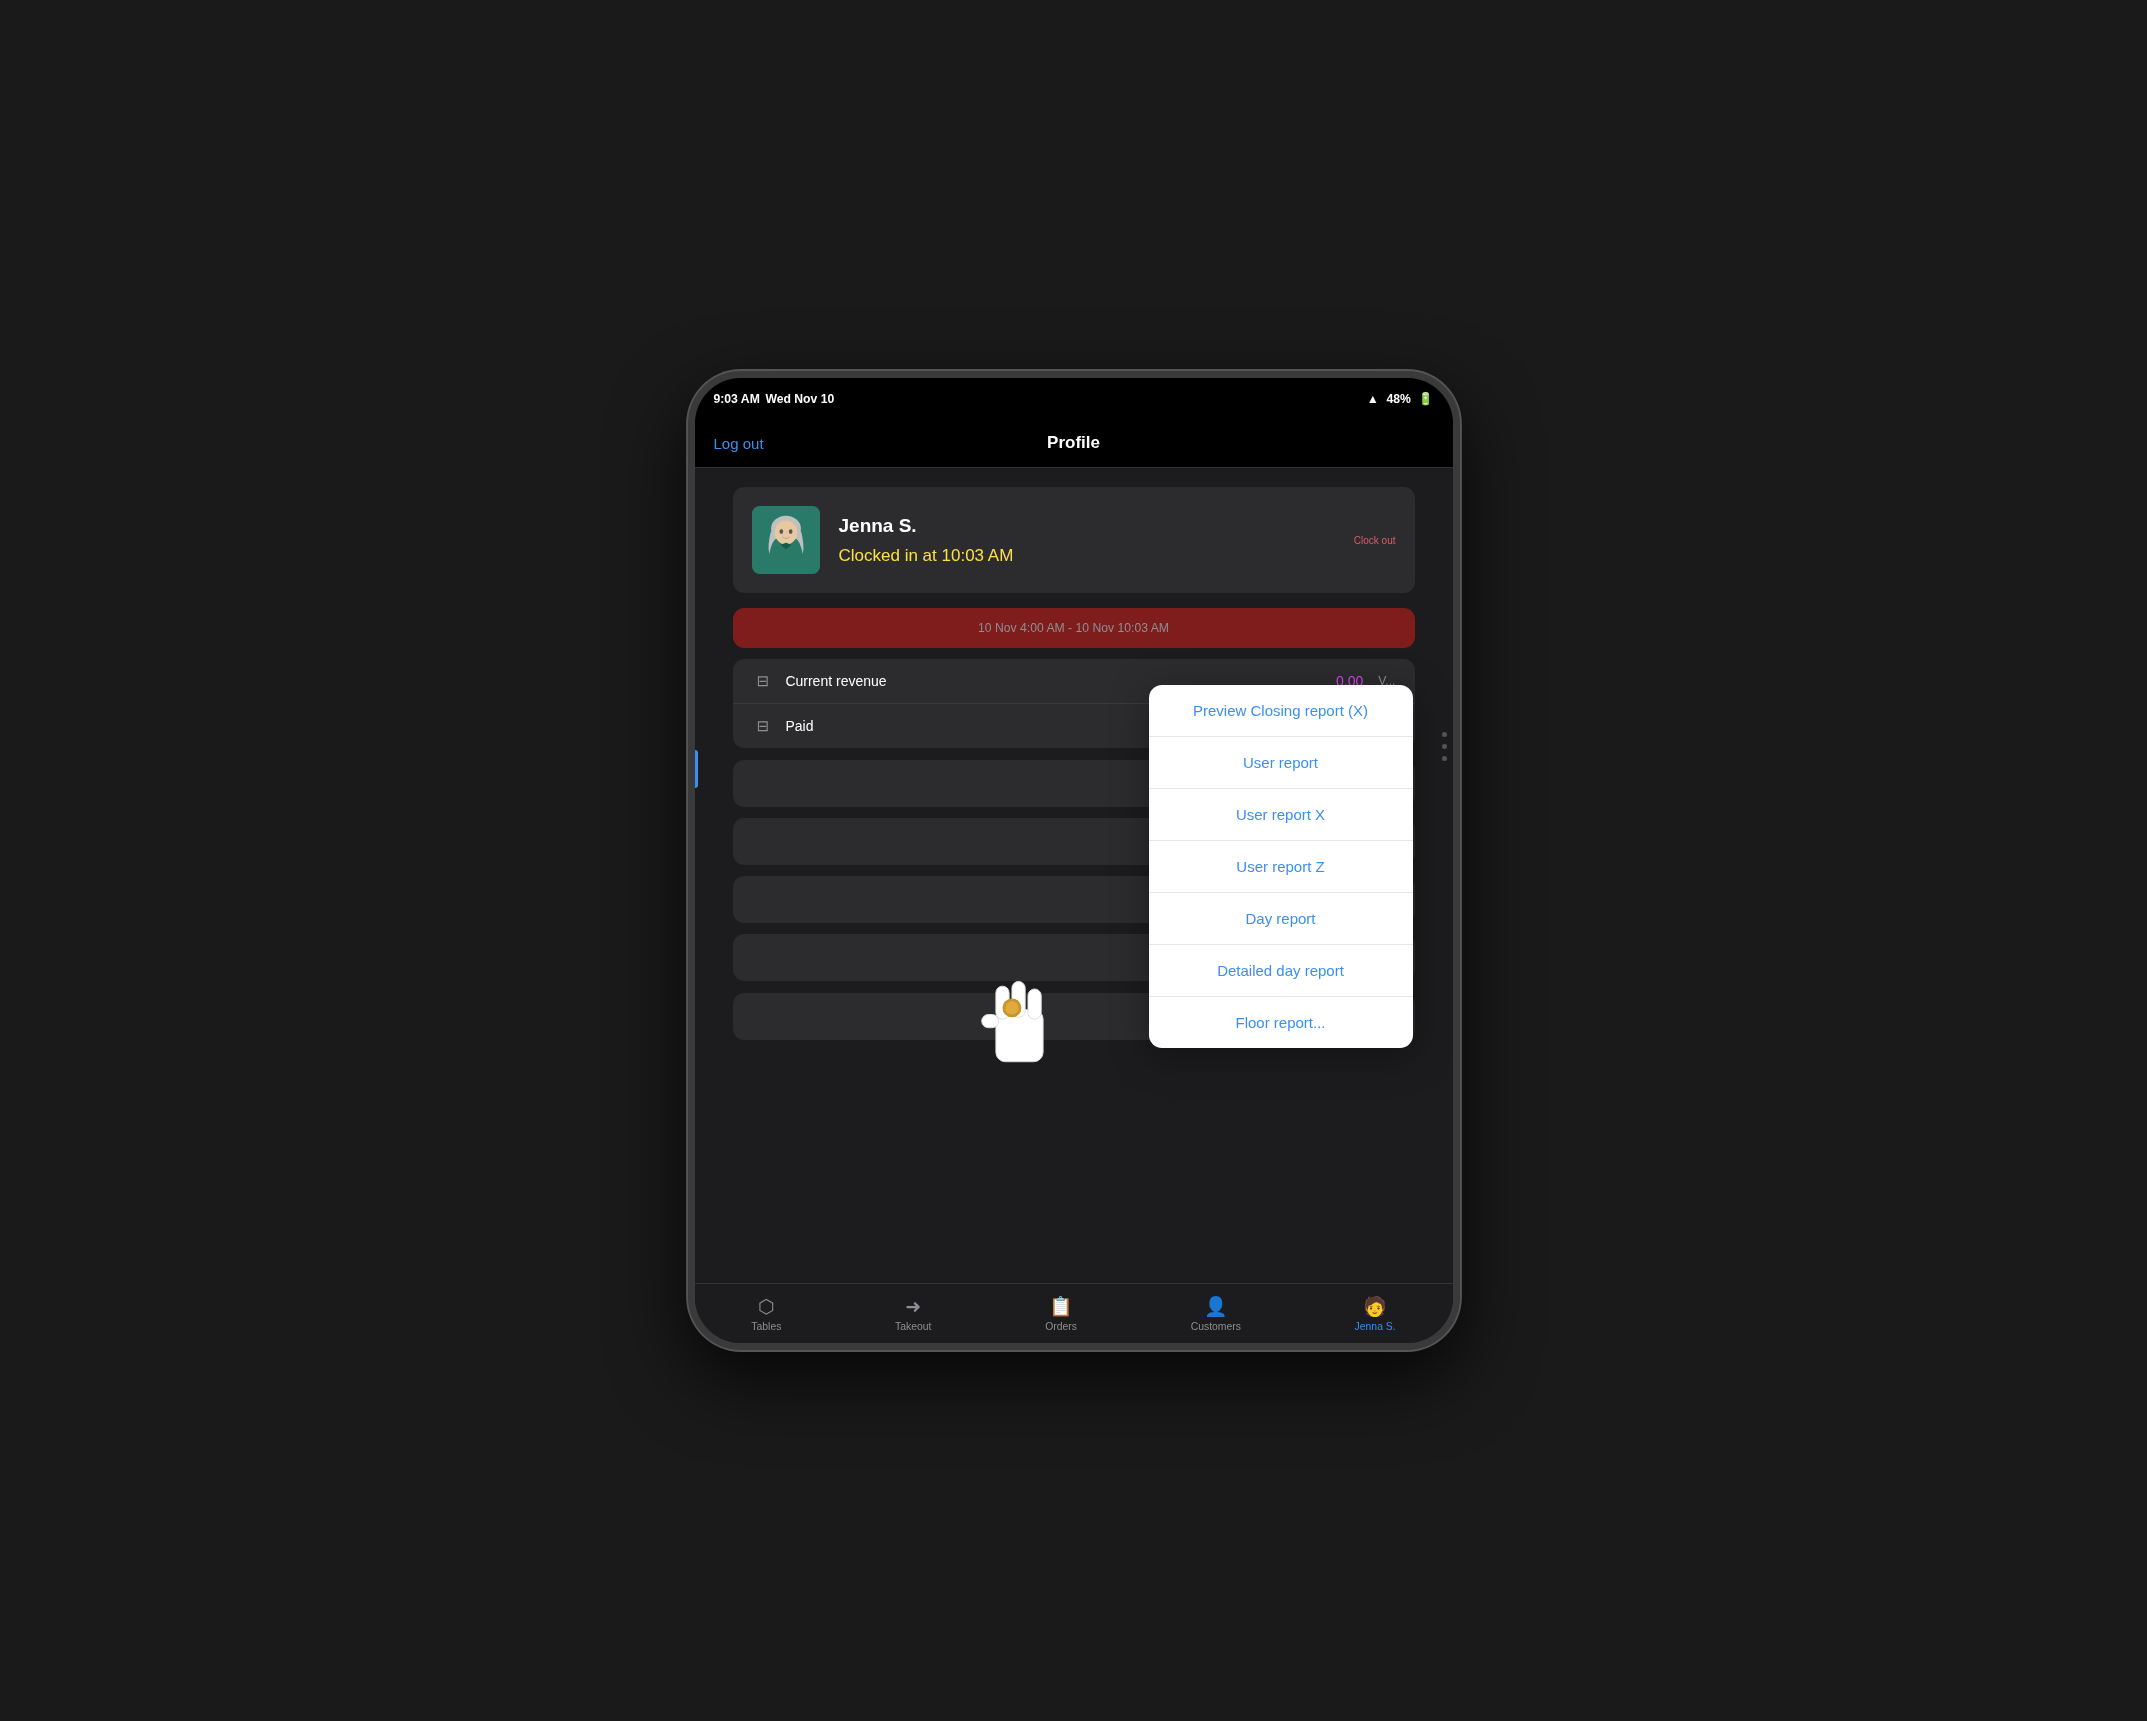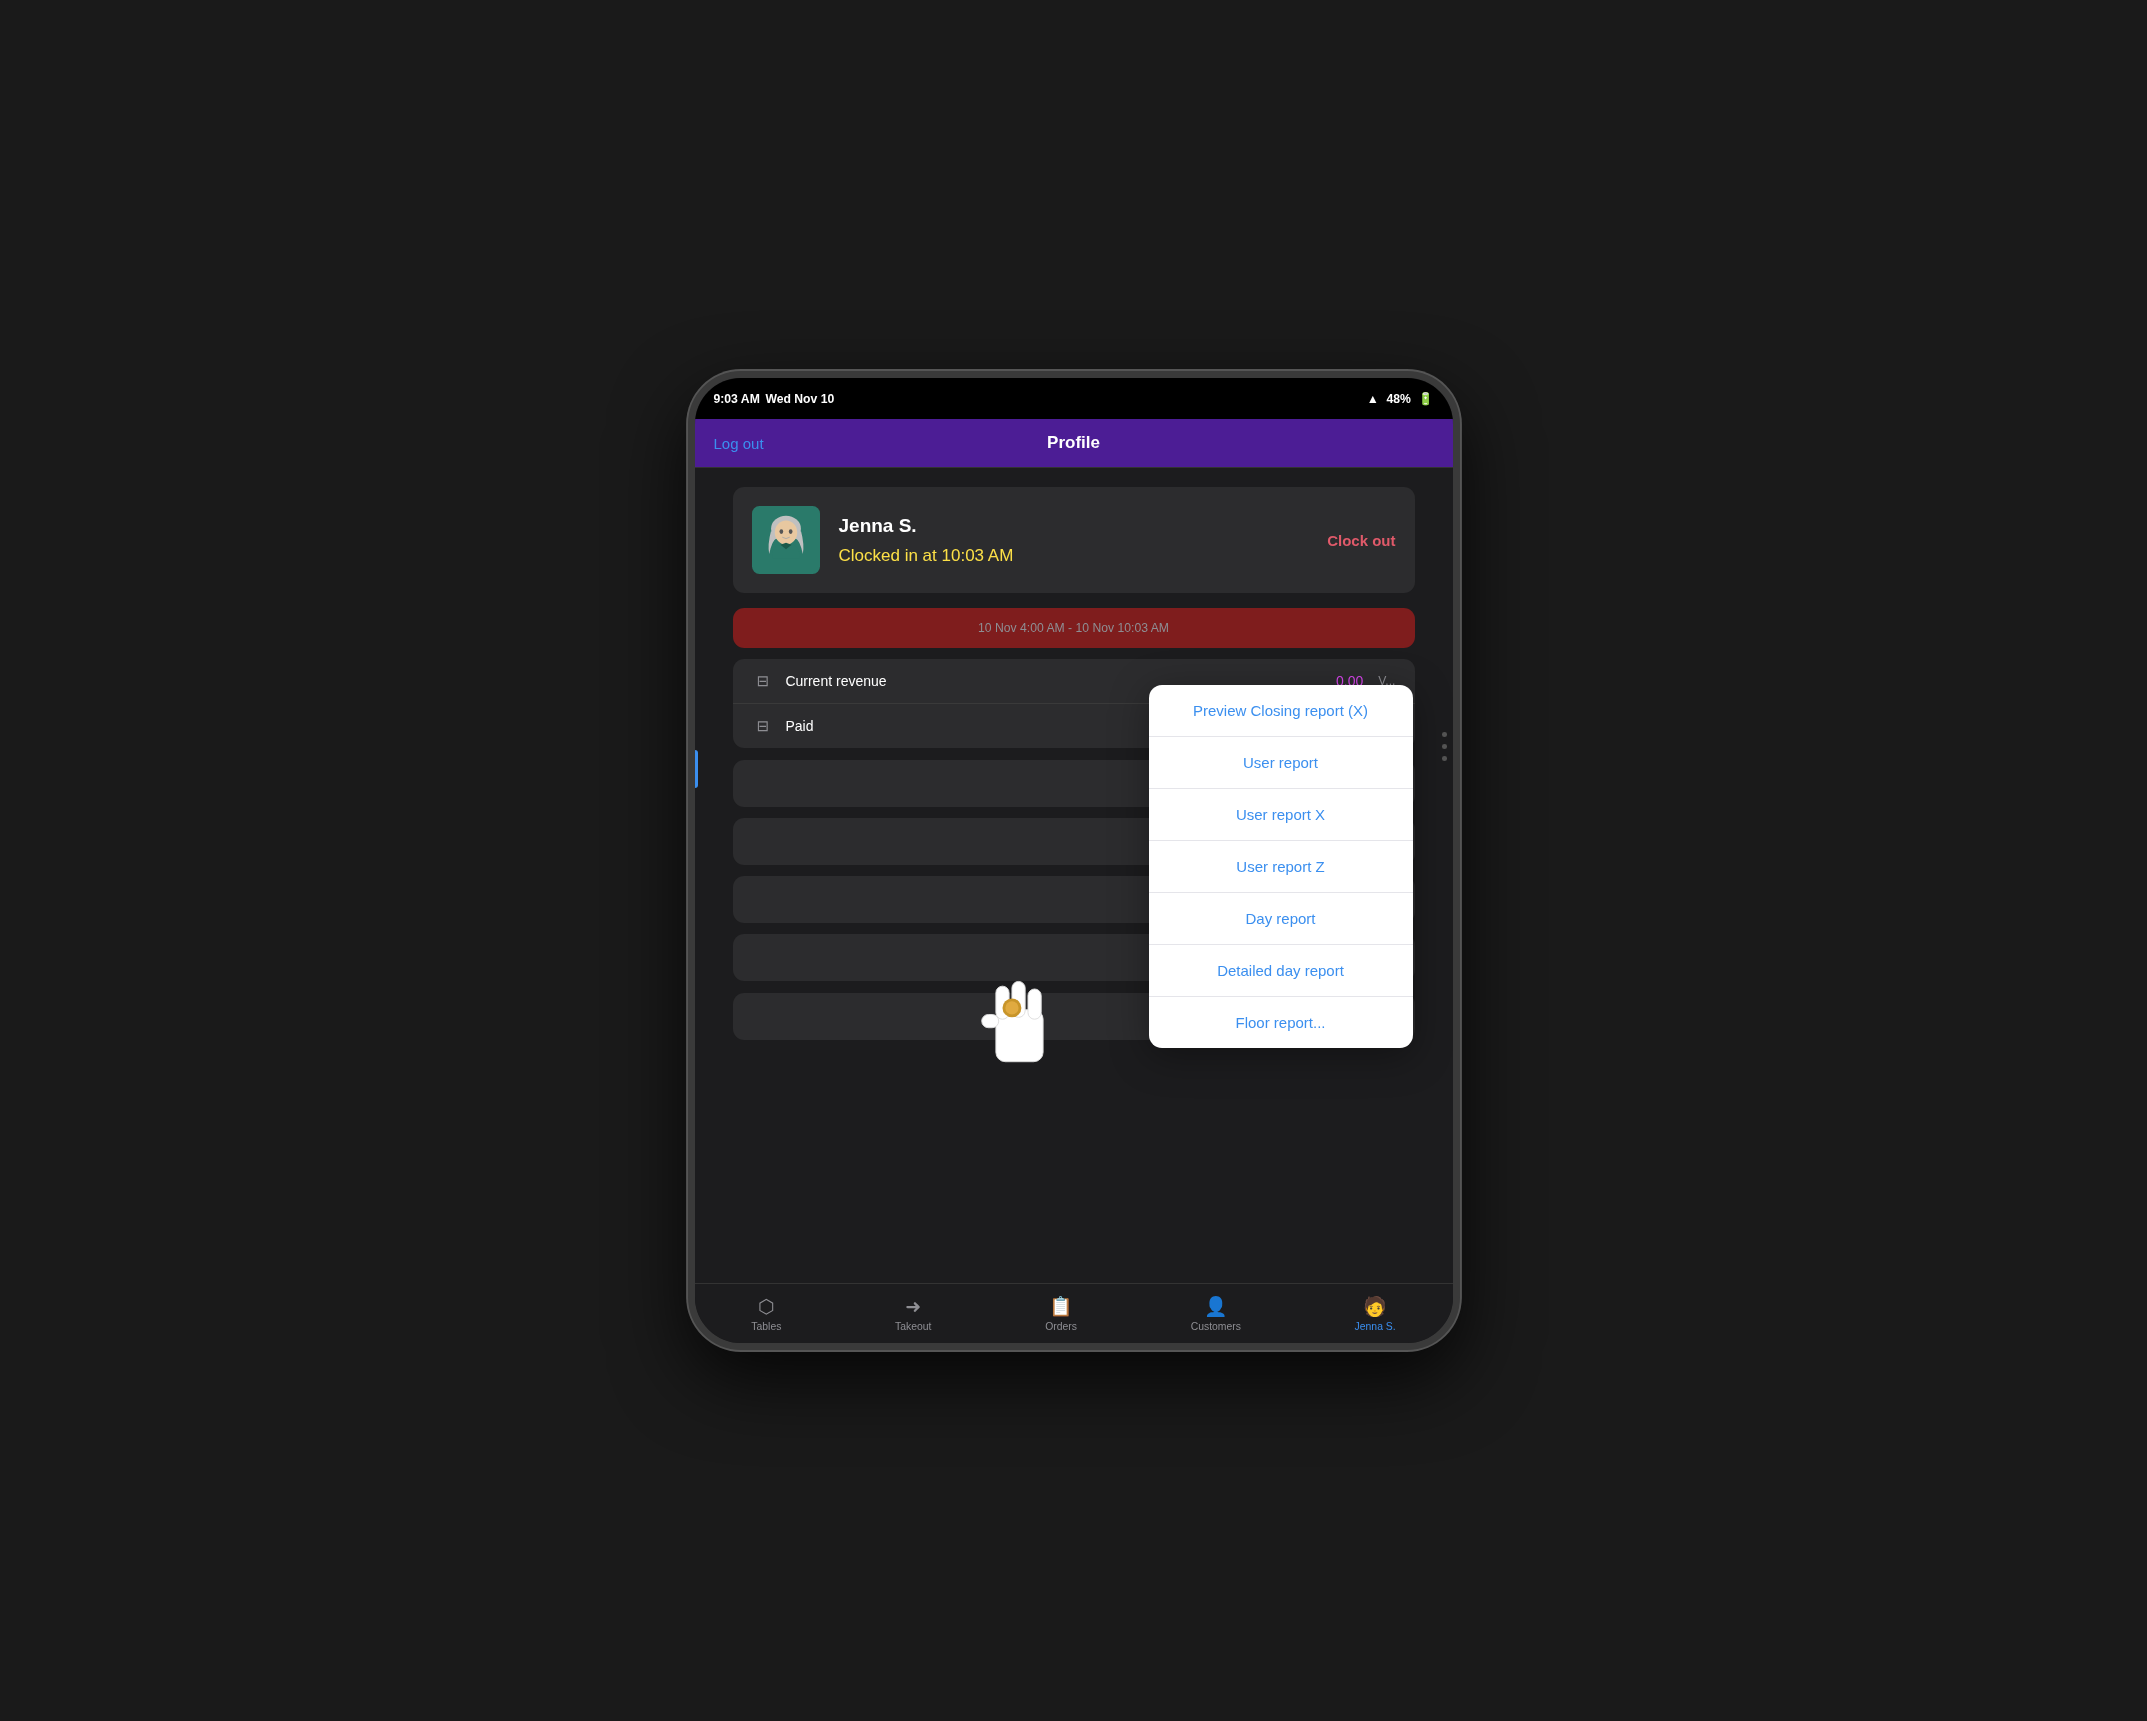--- a/index.html
+++ b/index.html
@@ -35,21 +35,21 @@
       color: #fff;
       font-size: 12.2px;
       font-weight: 700;
     }
 
     .status-left { display: flex; align-items: center; gap: 5.6px; }
     .status-right { display: flex; align-items: center; gap: 7.5px; font-size: 12.2px; }
 
     
     .nav-bar {
-      background: #4c1d95;
+      background: #000000;
       height: 49px;
       display: flex;
       align-items: center;
       justify-content: center;
       position: relative;
       border-bottom: 0.9px solid #333;
     }
 
     .nav-title {
       color: #fff;
@@ -109,22 +109,22 @@
       font-weight: 600;
     }
     .profile-clocked {
       color: #fde047;
       font-size: 17px;
       margin-top: 9px;
     }
 
     .clock-out-btn {
       color: #e05a6a;
-      font-size: 15px;
-      font-weight: 700;
+      font-size: 10px;
+      font-weight: 400;
       cursor: pointer;
     }
 
     
     .time-range-card {
       background: #7f1d1d;
       border-radius: 11.3px;
       padding: 13px 19px;
       text-align: center;
       color: #8e8e93;

